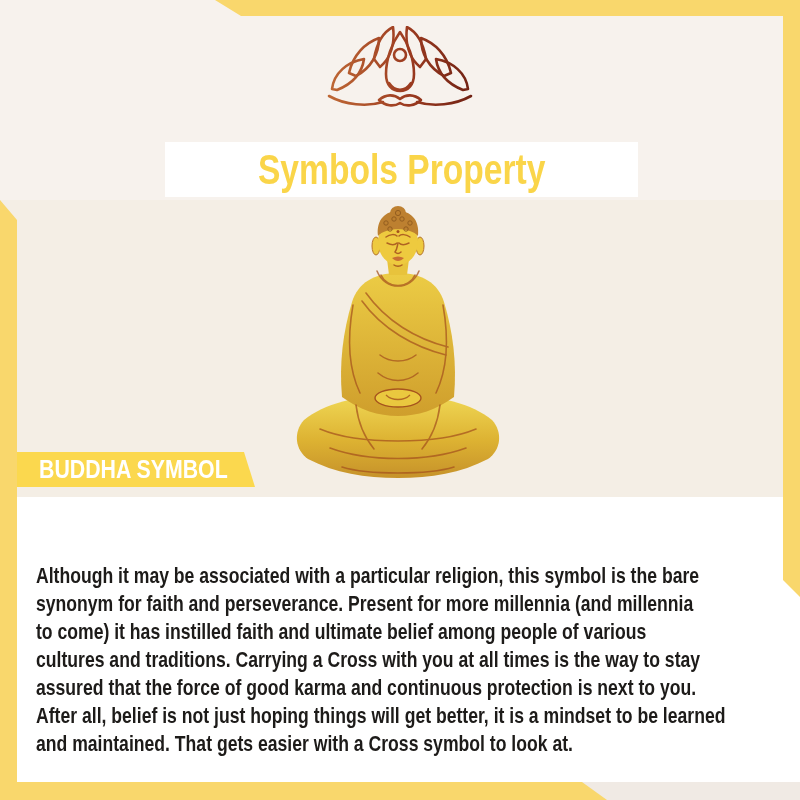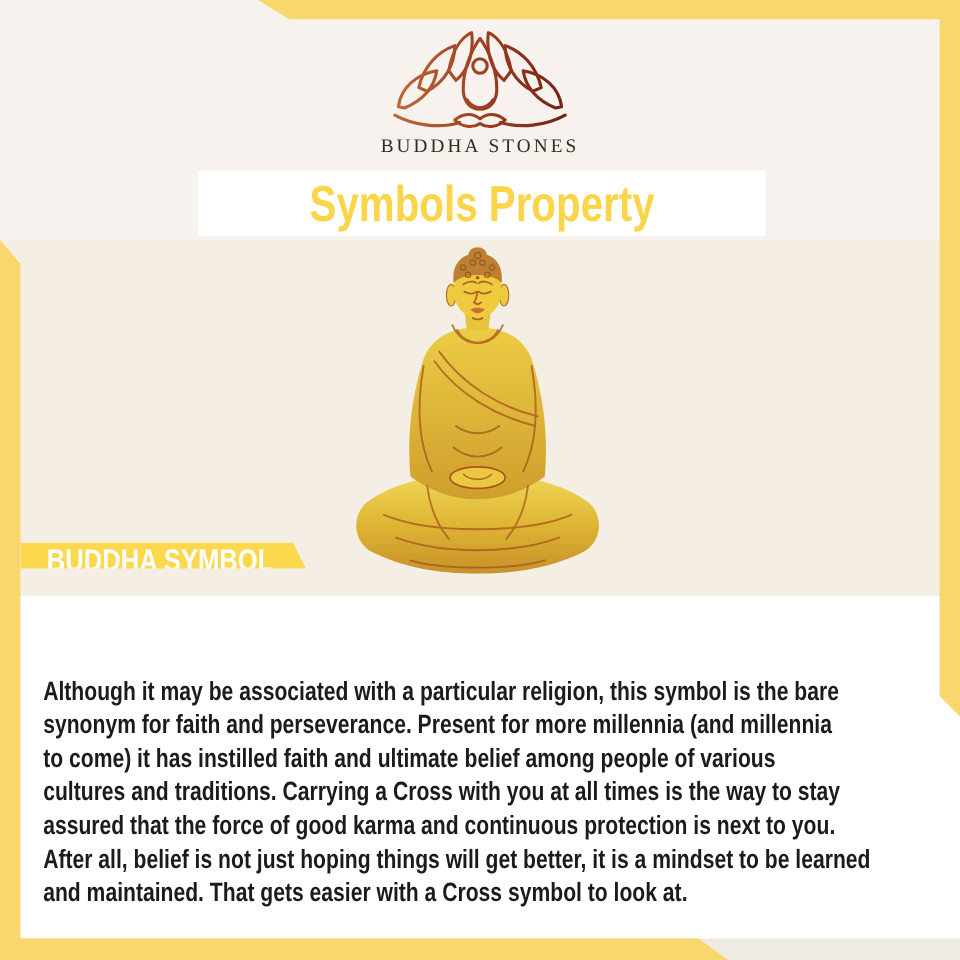--- a/index.html
+++ b/index.html
@@ -24,23 +24,23 @@
   
   .title-panel{position:absolute;left:165px;top:142px;width:473px;height:55px;background:#ffffff;z-index:10;
                display:flex;align-items:center;justify-content:center;}
   .title-panel .txt{display:inline-block;font-size:42px;font-weight:bold;color:#fad549;
                     transform:scaleX(0.8);white-space:nowrap;}
 
   
   .buddha{position:absolute;left:268px;top:205px;width:260px;height:280px;z-index:10;}
 
   
-  .badge{position:absolute;left:17px;top:452px;width:238px;height:22px;background:#fbd84e;z-index:10;
+  .badge{position:absolute;left:17px;top:452px;width:238px;height:35px;background:#fbd84e;z-index:10;
          clip-path:polygon(0 0,calc(100% - 11px) 0,100% 100%,0 100%);
-         display:flex;}
+         display:flex;align-items:center;}
   .badge .txt{display:inline-block;margin-left:22px;font-size:26px;font-weight:bold;color:#ffffff;
               transform:scaleX(0.82);transform-origin:left center;white-space:nowrap;}
 
   
   .props{position:absolute;left:0;right:0;top:518px;height:36px;line-height:36px;z-index:10;text-align:center;}
   .props .txt{display:inline-block;font-size:27px;font-weight:bold;color:#fad549;
               transform:scaleX(0.88);white-space:nowrap;}
   .props .star{display:inline-block;}
   .props .star.first{margin-right:9px;}
   .props .star.second{margin-left:2px;margin-right:9px;}
@@ -84,21 +84,20 @@
       <path d="M126,47 C122,29 110,17 96,12 C96,28 104,42 119,50 Z"></path>
       <path d="M101,33 C98,15 90,5 82,1 C80,17 84,32 95,41 Z"></path>
       <path d="M146,70 C130,79 108,81 92,76"></path>
       <path d="M75,6 C67,17 61,33 61,48 C61,59 67,65 75,65 C83,65 89,59 89,48 C89,33 83,17 75,6 Z"></path>
       <circle cx="75" cy="29" r="6"></circle>
       <path d="M64,57 C70,66 80,66 86,57"></path>
       <path d="M54,74 C61,68 69,68 75,73 C81,68 89,68 96,74 C90,80 81,81 75,77 C69,81 60,80 54,74 Z"></path>
     </g>
   </svg>
 
-  <div class="brand-name">BUDDHA STONES</div>
 
   <div class="title-panel">
     <span class="txt">Symbols Property</span>
   </div>
 
   <svg class="buddha" viewBox="0 0 260 280">
     <defs>
       <linearGradient id="goldA" x1="0" y1="0" x2="0" y2="1">
         <stop offset="0" stop-color="#f0d855"></stop>
         <stop offset="0.55" stop-color="#ddb232"></stop>

